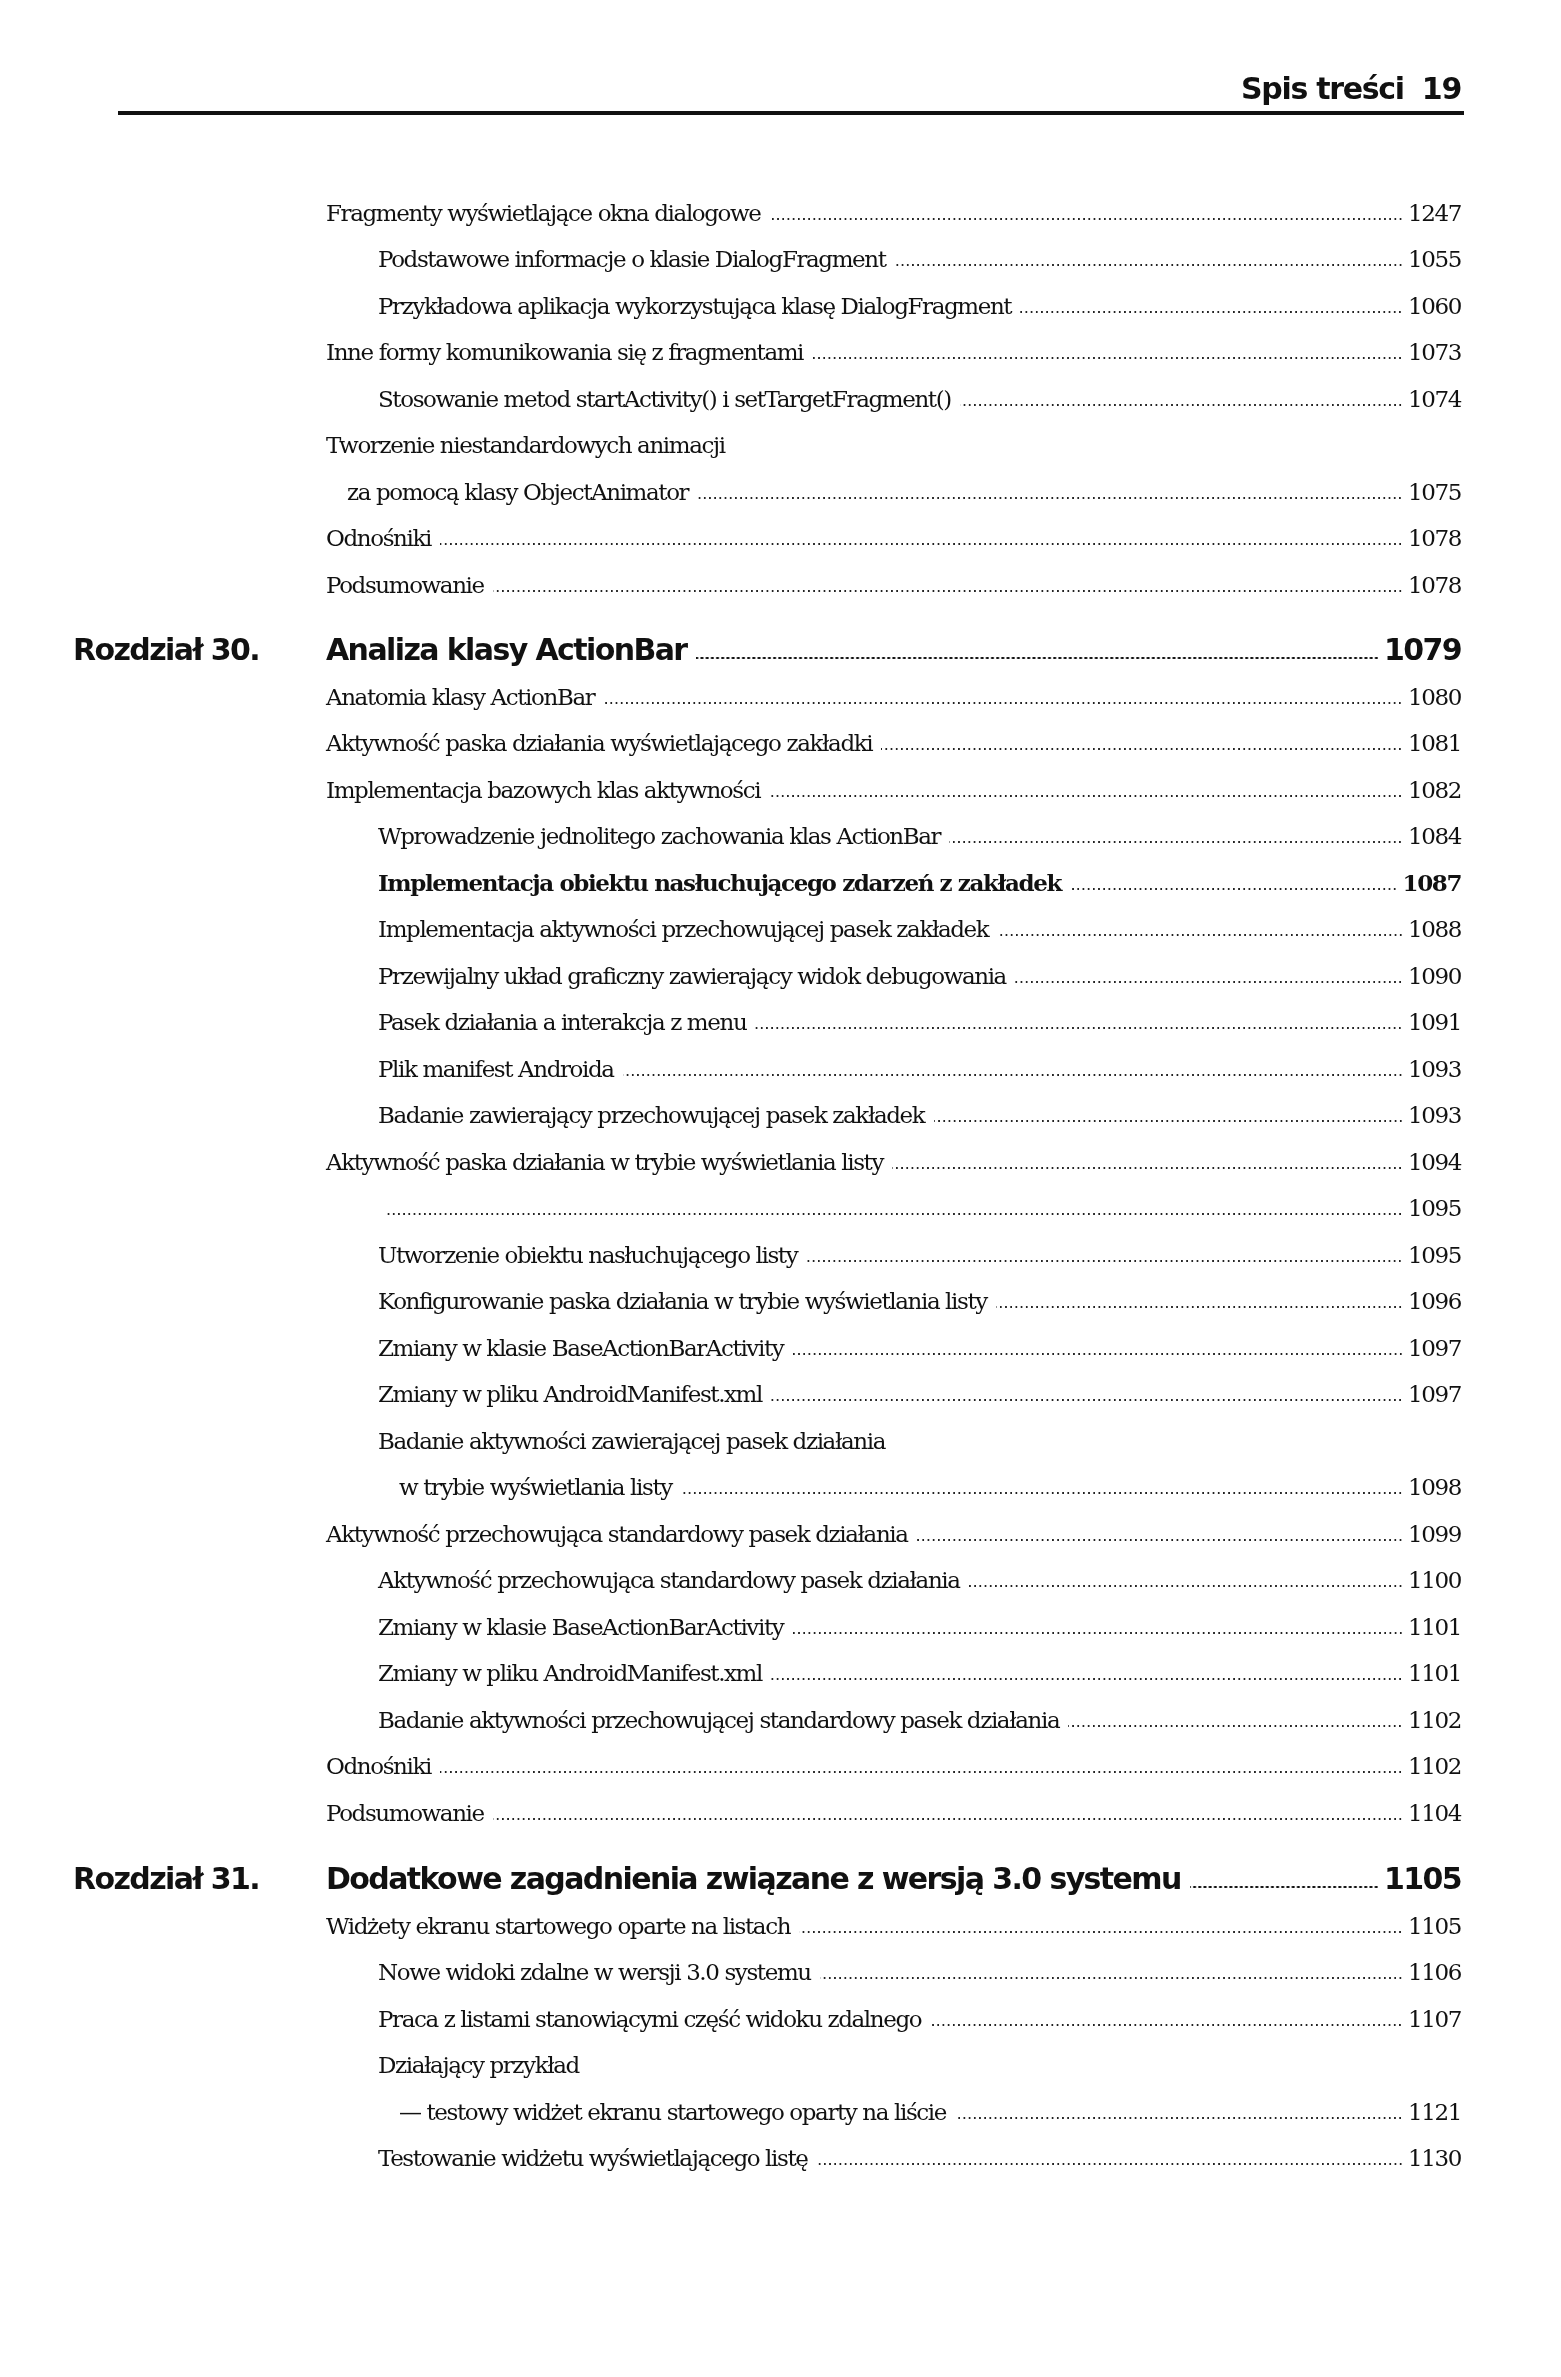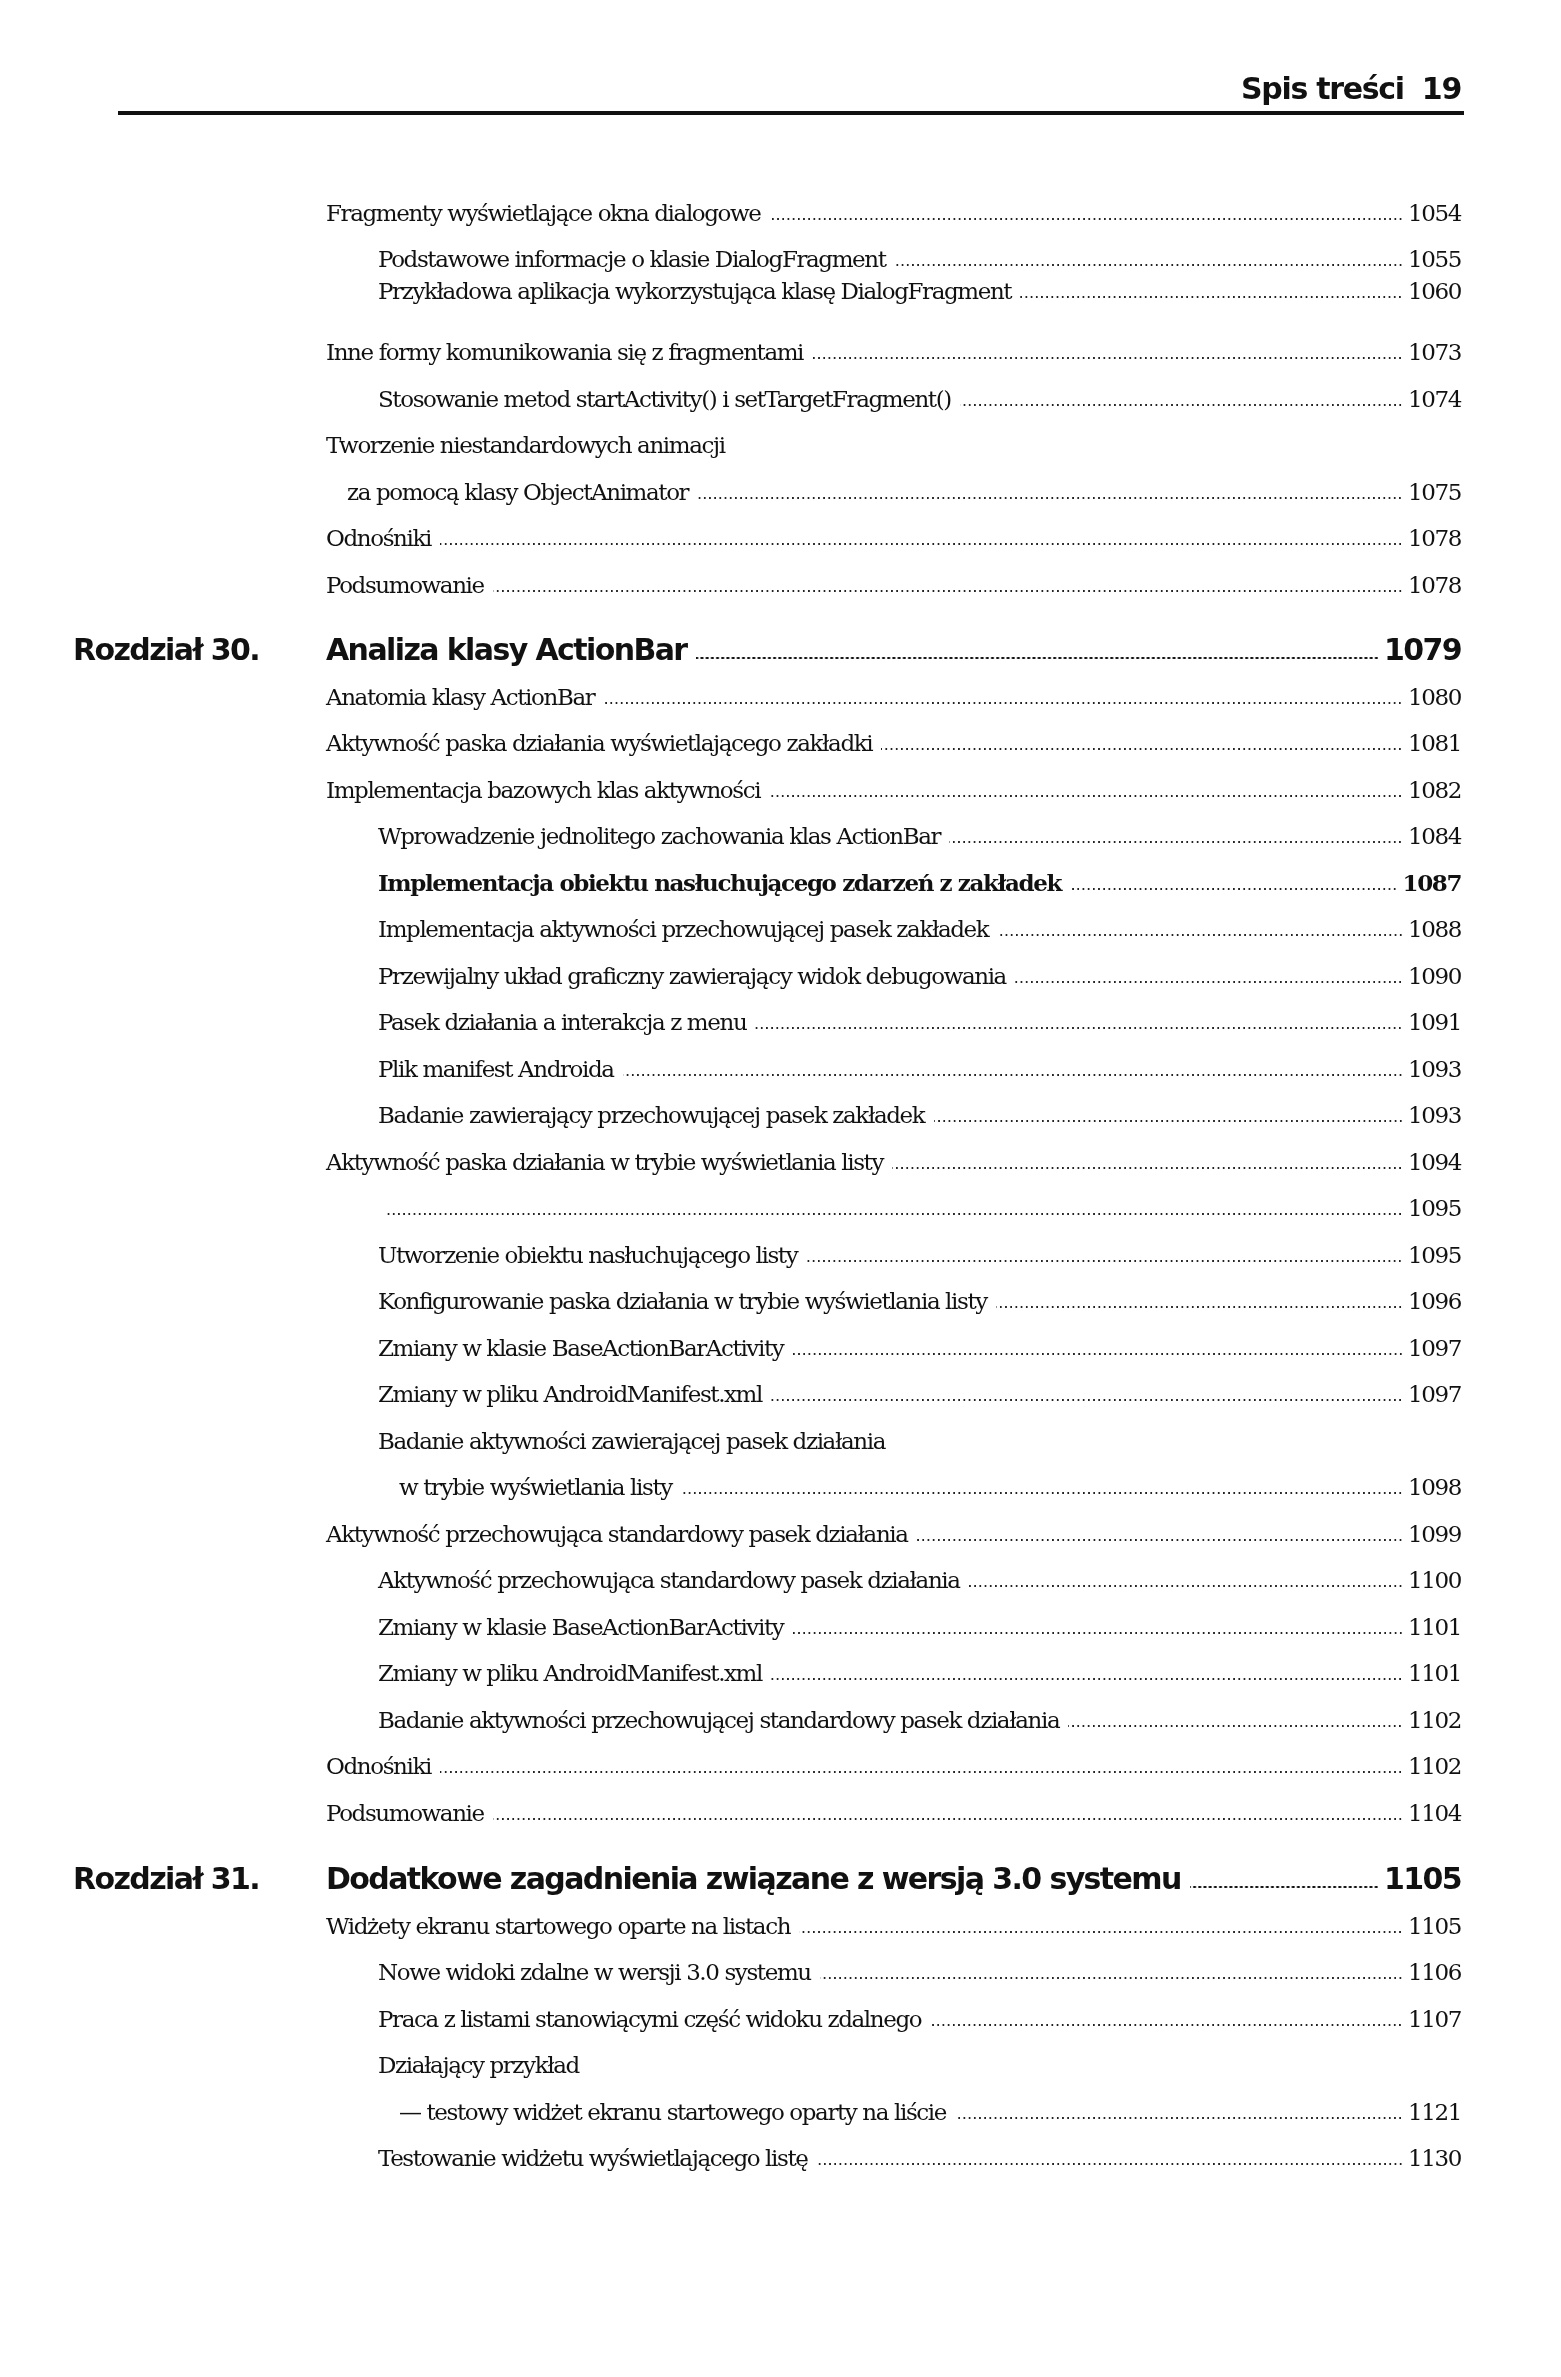--- a/index.html
+++ b/index.html
@@ -55,31 +55,31 @@
     <span class="title">Spis treści</span>
     <span class="num">19</span>
   </div>
   <div class="rule"></div>
 
   <div class="toc" id="toc">
       <div class="row" style="top: 0px;">
         <a class="entry lvl1">
           <span class="label">Fragmenty wyświetlające okna dialogowe</span>
           <span class="leader"></span>
-          <span class="pg">1054</span>
+          <span class="pg">1247</span>
         </a>
       </div>
       <div class="row" style="top: 46px;">
         <a class="entry lvl2">
           <span class="label">Podstawowe informacje o klasie DialogFragment</span>
           <span class="leader"></span>
           <span class="pg">1055</span>
         </a>
       </div>
-      <div class="row" style="top: 78px;">
+      <div class="row" style="top: 93px;">
         <a class="entry lvl2">
           <span class="label">Przykładowa aplikacja wykorzystująca klasę DialogFragment</span>
           <span class="leader"></span>
           <span class="pg">1060</span>
         </a>
       </div>
       <div class="row" style="top: 139px;">
         <a class="entry lvl1">
           <span class="label">Inne formy komunikowania się z fragmentami</span>
           <span class="leader"></span>

